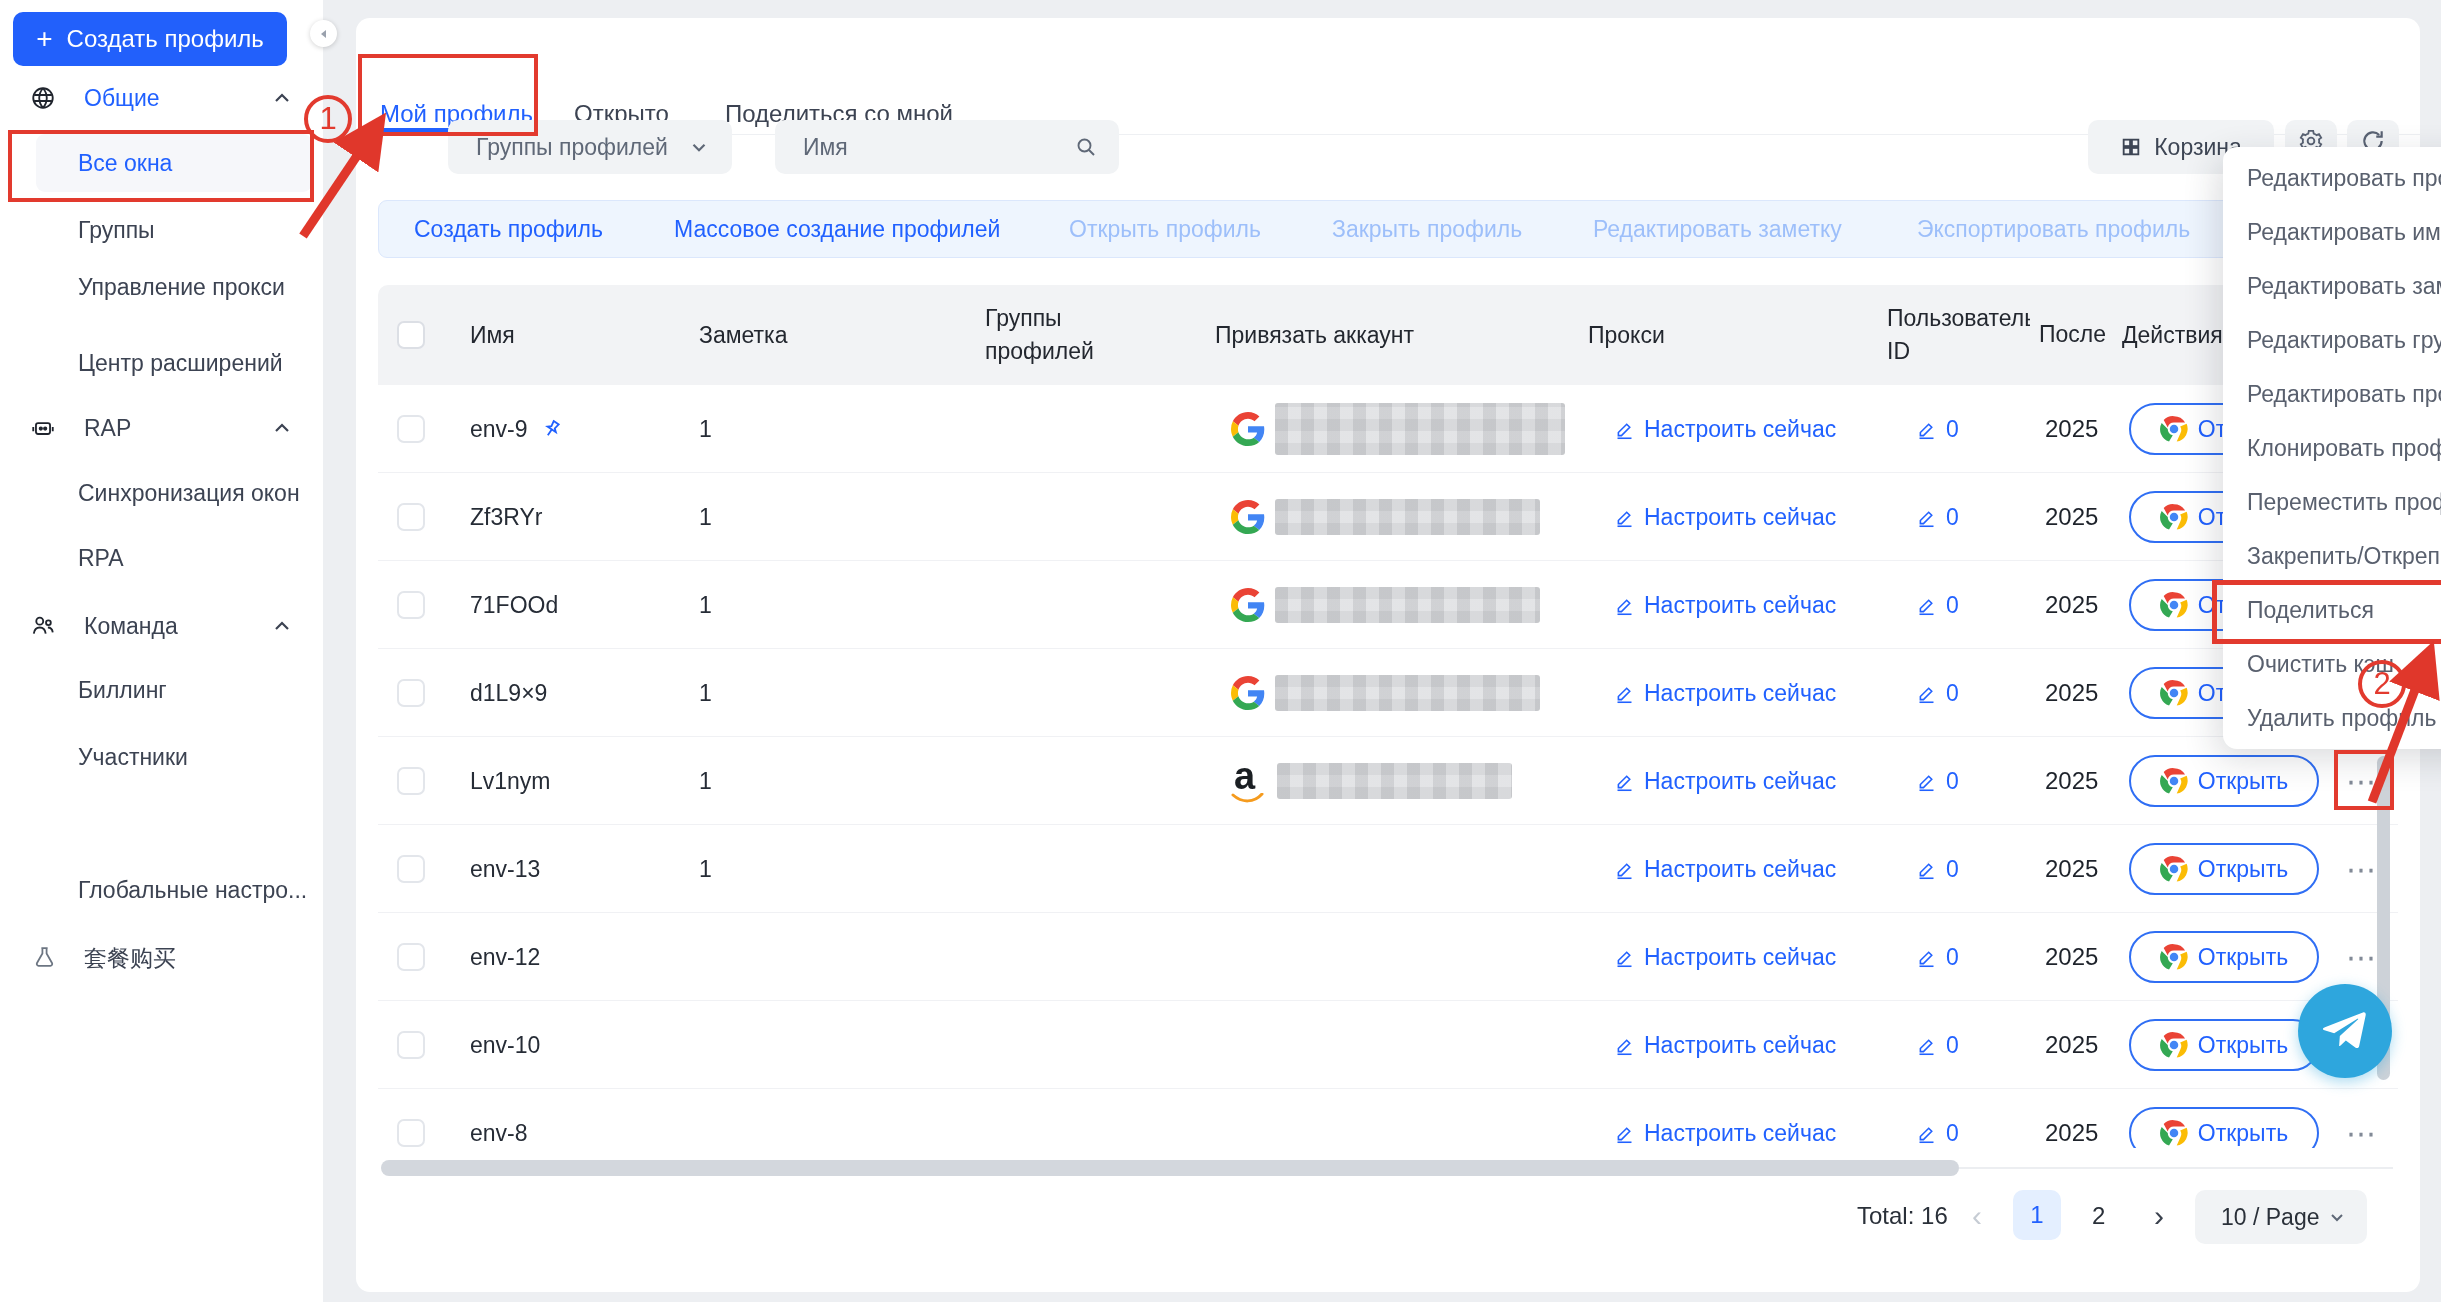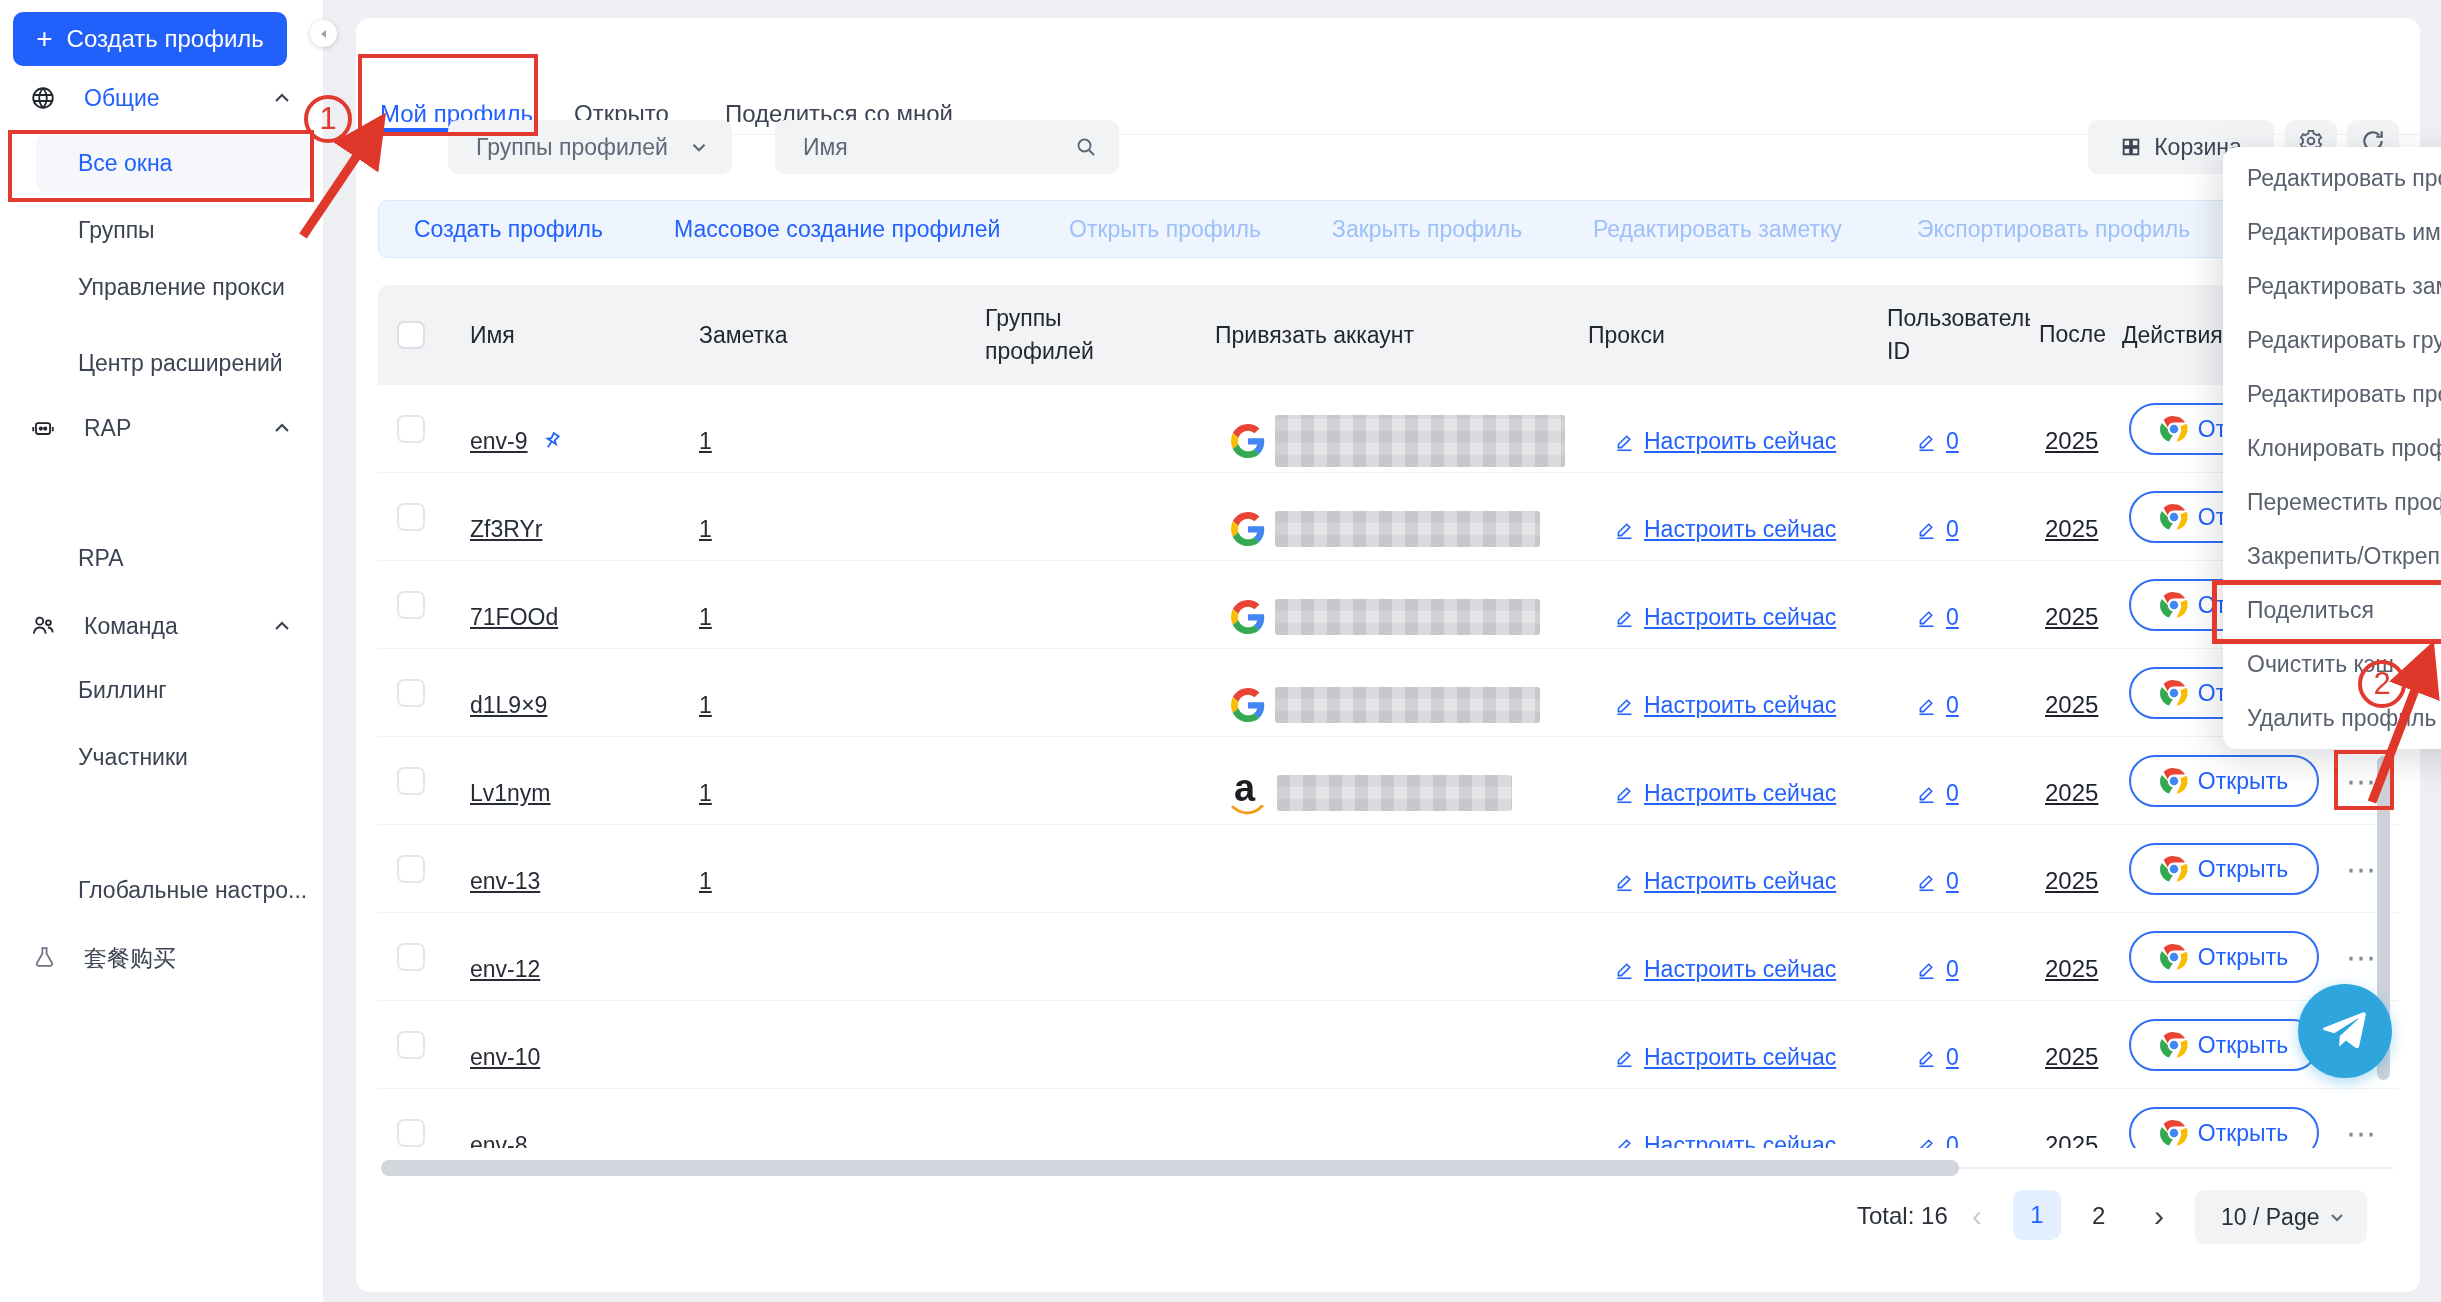--- a/index.html
+++ b/index.html
@@ -41,21 +41,21 @@
   .tbact{top:0;height:56px;display:flex;align-items:center;font-size:23px;white-space:nowrap;cursor:pointer;}
   .tbact.on{color:#2161ff;}
   .tbact.off{color:#9dbffa;text-align:right;}
 
   
   .thead{left:22px;top:267px;width:2020px;height:100px;background:#f2f3f5;border-radius:10px 10px 0 0;}
   .hcell{top:0;height:100px;display:flex;align-items:center;font-size:23px;color:#23272f;font-weight:500;}
   .hwrap{line-height:1.45;overflow:hidden;}
   .rows-clip{left:22px;top:367px;width:2020px;height:763px;overflow:hidden;}
   .trow{position:absolute;left:0;width:2020px;height:88px;border-bottom:1px solid #f0f1f4;}
-  .cell{position:absolute;display:flex;align-items:center;height:88px;top:12px;font-size:23px;color:#262c36;text-decoration:underline;}
+  .cell{position:absolute;display:flex;align-items:center;height:88px;top:0;font-size:23px;color:#262c36;}
   .cb{position:absolute;left:19px;top:30px;width:28px;height:28px;border:2px solid #e3e6eb;border-radius:7px;background:#fff;}
   .cbh{position:absolute;left:19px;top:36px;width:28px;height:28px;border:2px solid #dcdfe5;border-radius:7px;background:#fff;}
   .mosaic{border-radius:3px;background:
      repeating-linear-gradient(90deg, rgba(40,44,52,.10) 0 13px, rgba(40,44,52,0) 13px 26px),
      repeating-linear-gradient(0deg, rgba(40,44,52,.08) 0 12px, rgba(40,44,52,.02) 12px 24px),
      #e7e8ea;}
   .linkblue{color:#2161ff;display:flex;align-items:center;gap:9px;cursor:pointer;}
   .lastcol{color:#1e232b;font-size:24px;}
   .openbtn{position:absolute;left:1751px;top:18px;width:190px;height:52px;border:2px solid #2f6ef4;border-radius:26px;
            background:#fff;display:flex;align-items:center;justify-content:center;gap:10px;
@@ -143,20 +143,23 @@
       <span class="chev">
         <svg viewBox="0 0 20 20" width="20" height="20" fill="none" stroke="#3c4352" stroke-width="2.2">
             <polyline points="4,13 10,7 16,13"></polyline>
           </svg>
         </span>
     </div>
 
     <div class="abs navitem" style="top:336px">
       <span class="lbl">Центр расширений</span>
       </div>
+    <div class="abs navitem" style="top:466px">
+      <span class="lbl">Синхронизация окон</span>
+      </div>
     <div class="abs navitem" style="top:531px">
       <span class="lbl">RPA</span>
       </div>
 
     <div class="abs navitem navsec" style="top:599px">
       <span class="icon">
         <svg viewBox="0 0 24 24" width="26" height="26" fill="none" stroke="#20252e" stroke-width="1.7">
           <circle cx="9" cy="7.5" r="3.2"></circle>
             <path d="M3.5 19c.5-3.6 2.8-5.6 5.5-5.6s5 2 5.5 5.6"></path>
             <circle cx="17" cy="9" r="2.2"></circle>

